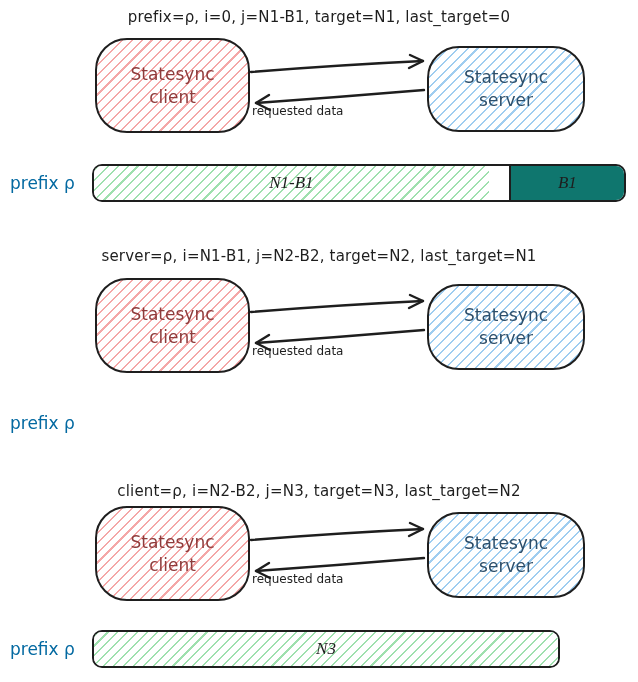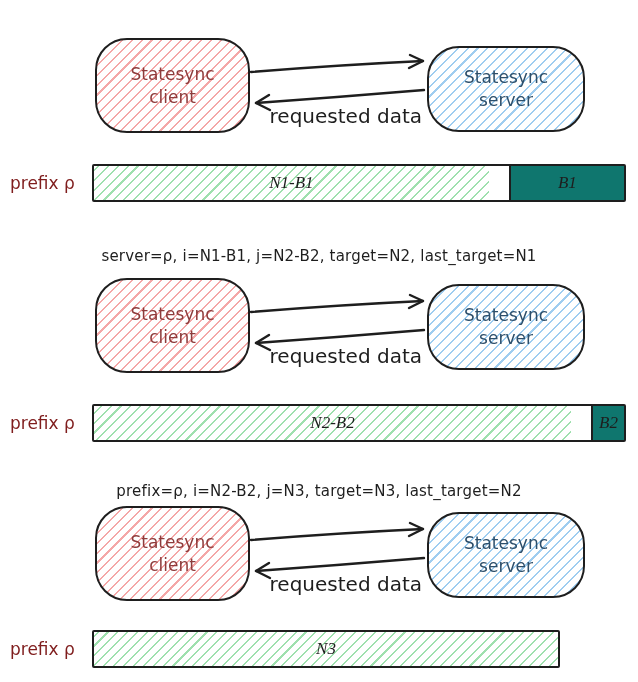--- a/index.html
+++ b/index.html
@@ -36,35 +36,35 @@
   }
   .node.server{
     background:
       repeating-linear-gradient(-45deg, rgba(0,0,0,0) 0 5.5px, #9fcdf0 5.5px 7px),
       #ffffff;
     color:#2d4f6b;
   }
   .arrows{position:absolute;}
   .arrow-label{
     position:absolute;
-    width:170px;text-align:right;
-    font-size:20px;color:#1e1e1e;
+    width:170px;text-align:left;
+    font-size:12px;color:#1e1e1e;
   }
   .prefix-label{
     position:absolute;
     width:80px;height:38px;
     display:flex;align-items:center;
-    font-size:17px;color:#7f1d1d;
+    font-size:17px;color:#0369a1;
   }
   .bar{
     position:absolute;
     height:38px;
     display:flex;
     border:2.4px solid #1e1e1e;
-    border-radius:2px;
+    border-radius:10px;
     overflow:hidden;
     background:#ffffff;
     box-sizing:border-box;
     gap:20px;
   }
   .seg{
     display:flex;align-items:center;justify-content:center;
     font-family:"Liberation Serif", serif;
     font-style:italic;
     font-size:17px;color:#1e1e1e;
@@ -79,20 +79,21 @@
     flex:1;
     border-left:2.4px solid #1e1e1e;
     background:#0f766e;
   }
 </style>
 </head>
 <body>
 
 <div class="diagram">
 
+  <div class="caption" style="top:8px;">prefix=ρ, i=0, j=N1-B1, target=N1, last_target=0</div>
 
   <div class="node client" style="left:95px;top:38px;width:155px;height:95px;">
     <span>Statesync
 client</span>
   </div>
 
   <div class="node server" style="left:427px;top:46px;width:158px;height:86px;">
     <span>Statesync
 server</span>
   </div>
@@ -137,30 +138,22 @@
       <path d="M162,9 L175,15 L161,22"></path>
       <path d="M176,44 Q92,51 8,57"></path>
       <path d="M21,49 L8,57 L22,64"></path>
     </g>
   </svg>
 
   <div class="arrow-label" style="left:252px;top:344px;">requested data</div>
 
   <div class="prefix-label" style="left:10px;top:404px;">prefix ρ</div>
 
-  <div class="bar" style="left:92px;top:404px;width:534px;">
-    <div class="seg green" style="width: 90%;">
-      <span>N2-B2</span>
-    </div>
-    <div class="seg white">
-      <span>B2</span>
-    </div>
-  </div>
 
-  <div class="caption" style="top:482px;">prefix=ρ, i=N2-B2, j=N3, target=N3, last_target=N2</div>
+  <div class="caption" style="top:482px;">client=ρ, i=N2-B2, j=N3, target=N3, last_target=N2</div>
 
   <div class="node client" style="left:95px;top:506px;width:155px;height:95px;">
     <span>Statesync
 client</span>
   </div>
 
   <div class="node server" style="left:427px;top:512px;width:158px;height:86px;">
     <span>Statesync
 server</span>
   </div>

